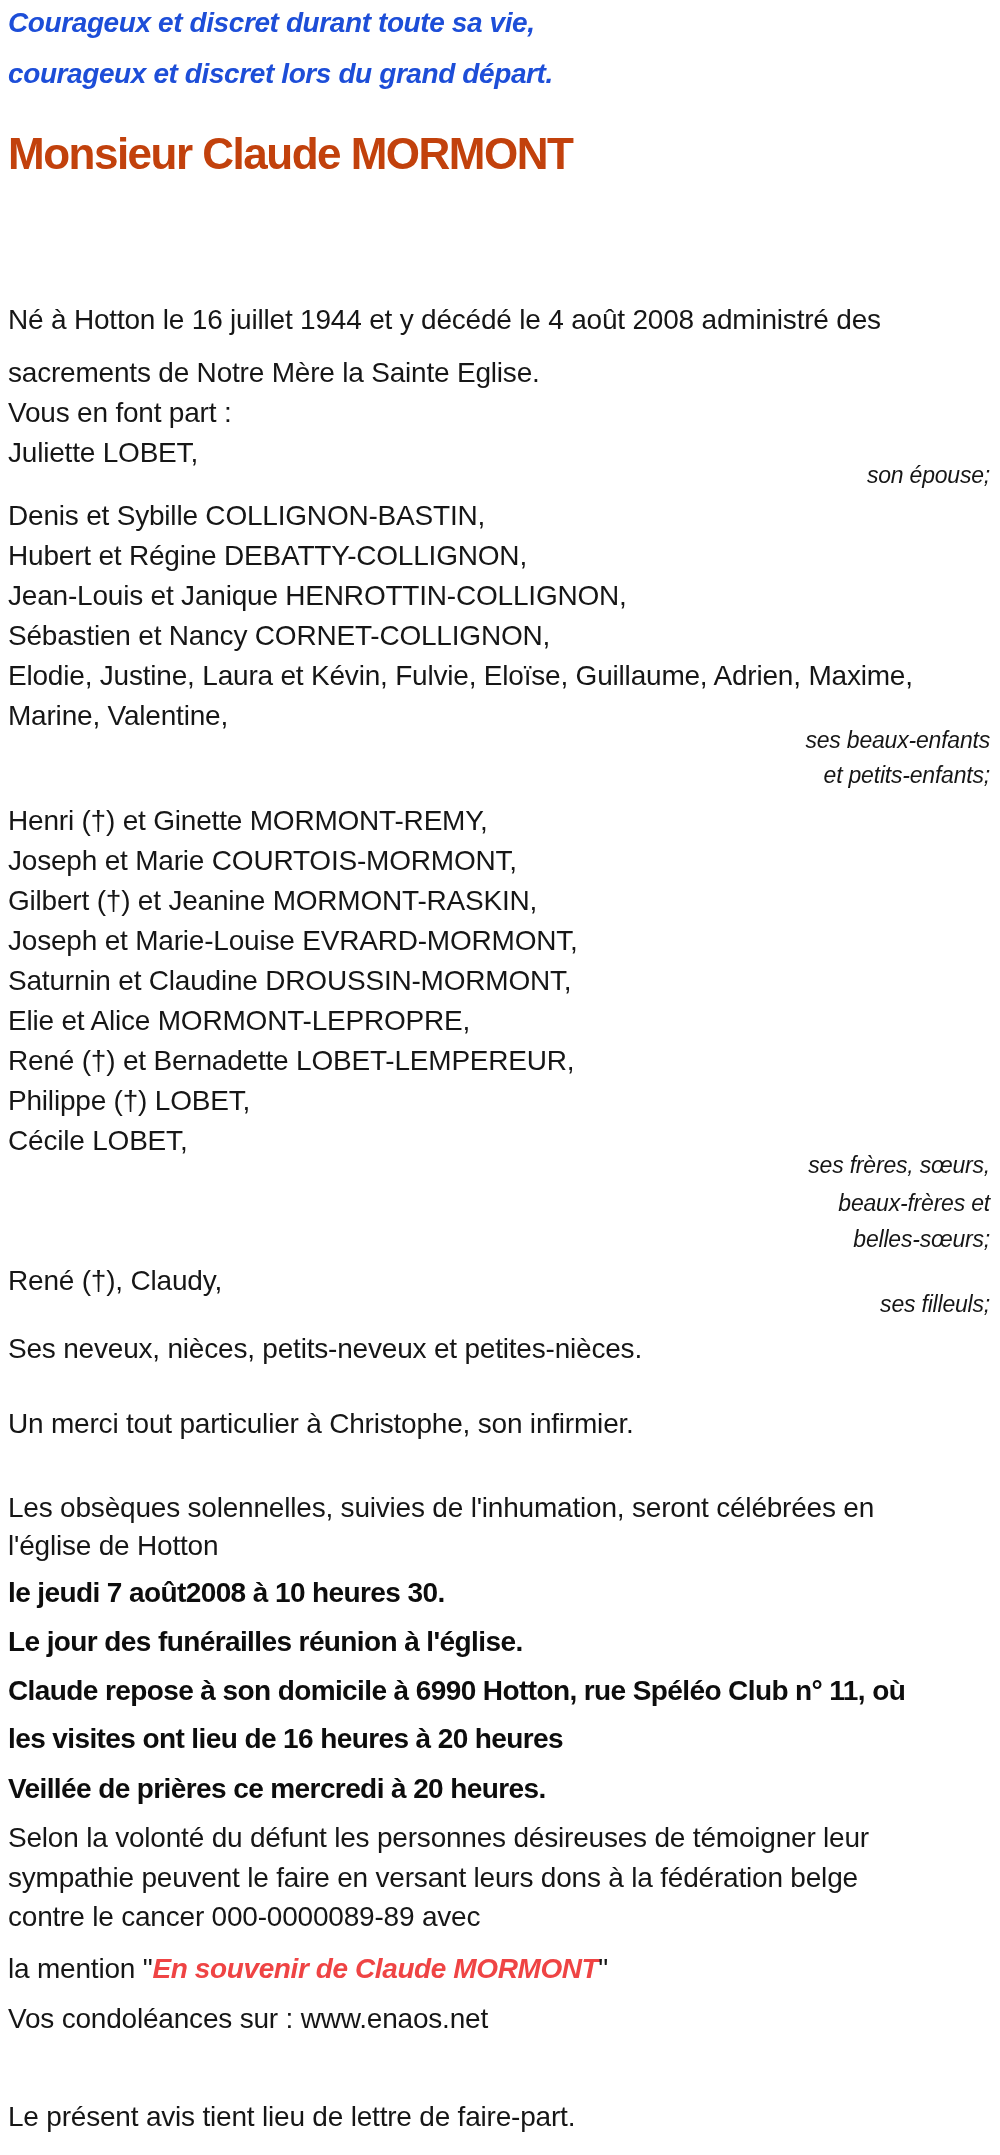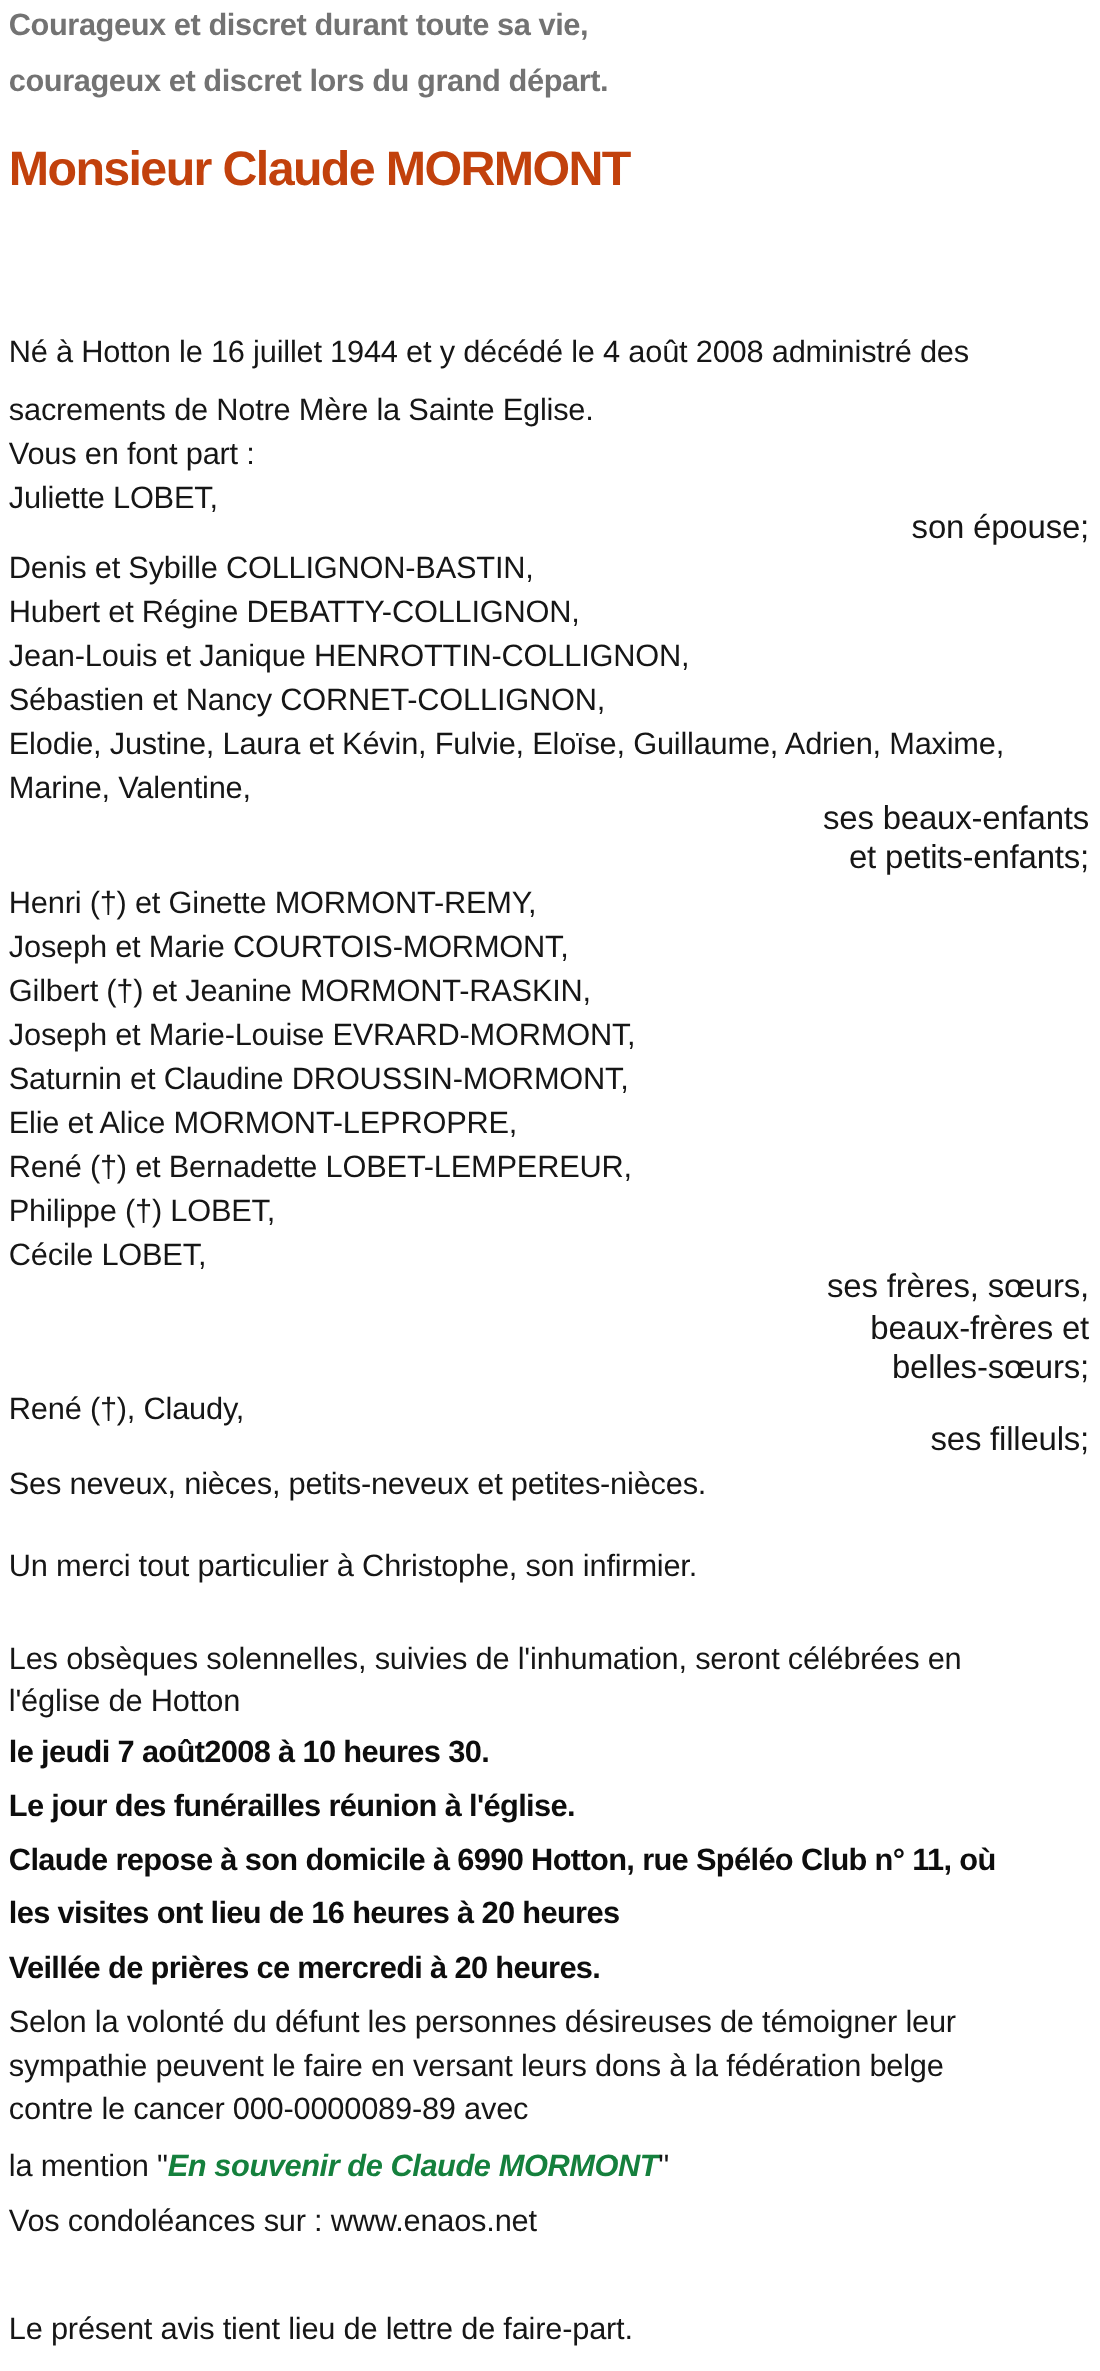--- a/index.html
+++ b/index.html
@@ -17,44 +17,46 @@
     left: 8px;
     white-space: nowrap;
     font-size: 28px;
     line-height: 1.2;
     letter-spacing: -0.2px;
     color: #161616;
   }
   .epigraph {
     font-weight: bold;
     letter-spacing: -0.4px;
-    color: #737373;
+    color: #1d4ed8;
+    font-style: italic;
   }
   .title {
     font-size: 44px;
     font-weight: bold;
     letter-spacing: -1.5px;
     color: #c2410c;
   }
   .boldline {
     font-weight: bold;
     letter-spacing: -0.6px;
     color: #0d0d0d;
   }
   .relation {
     left: auto;
     right: 10px;
-    font-size: 30px;
+    font-style: italic;
+    font-size: 23px;
     text-align: right;
   }
   .mention-emphasis {
     font-weight: bold;
     font-style: italic;
     letter-spacing: -0.4px;
-    color: #15803d;
+    color: #ef4444;
   }
 </style>
 </head>
 <body>
 
 <div id="page">
 
   <div class="line epigraph" style="top:6px">Courageux et discret durant toute sa vie,</div>
   <div class="line epigraph" style="top:57px">courageux et discret lors du grand départ.</div>
 

